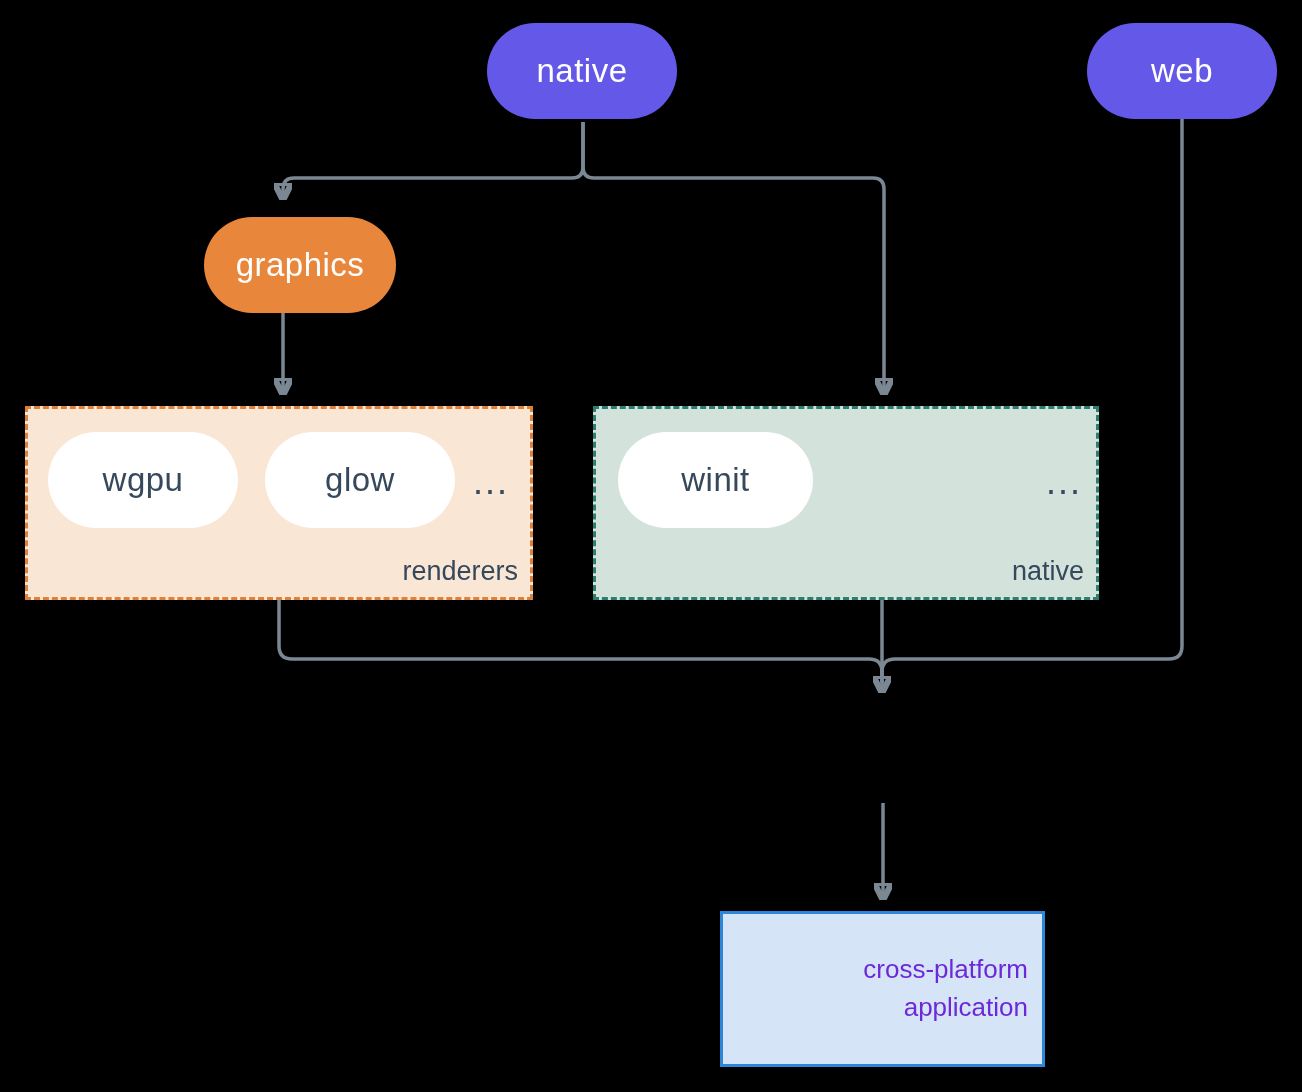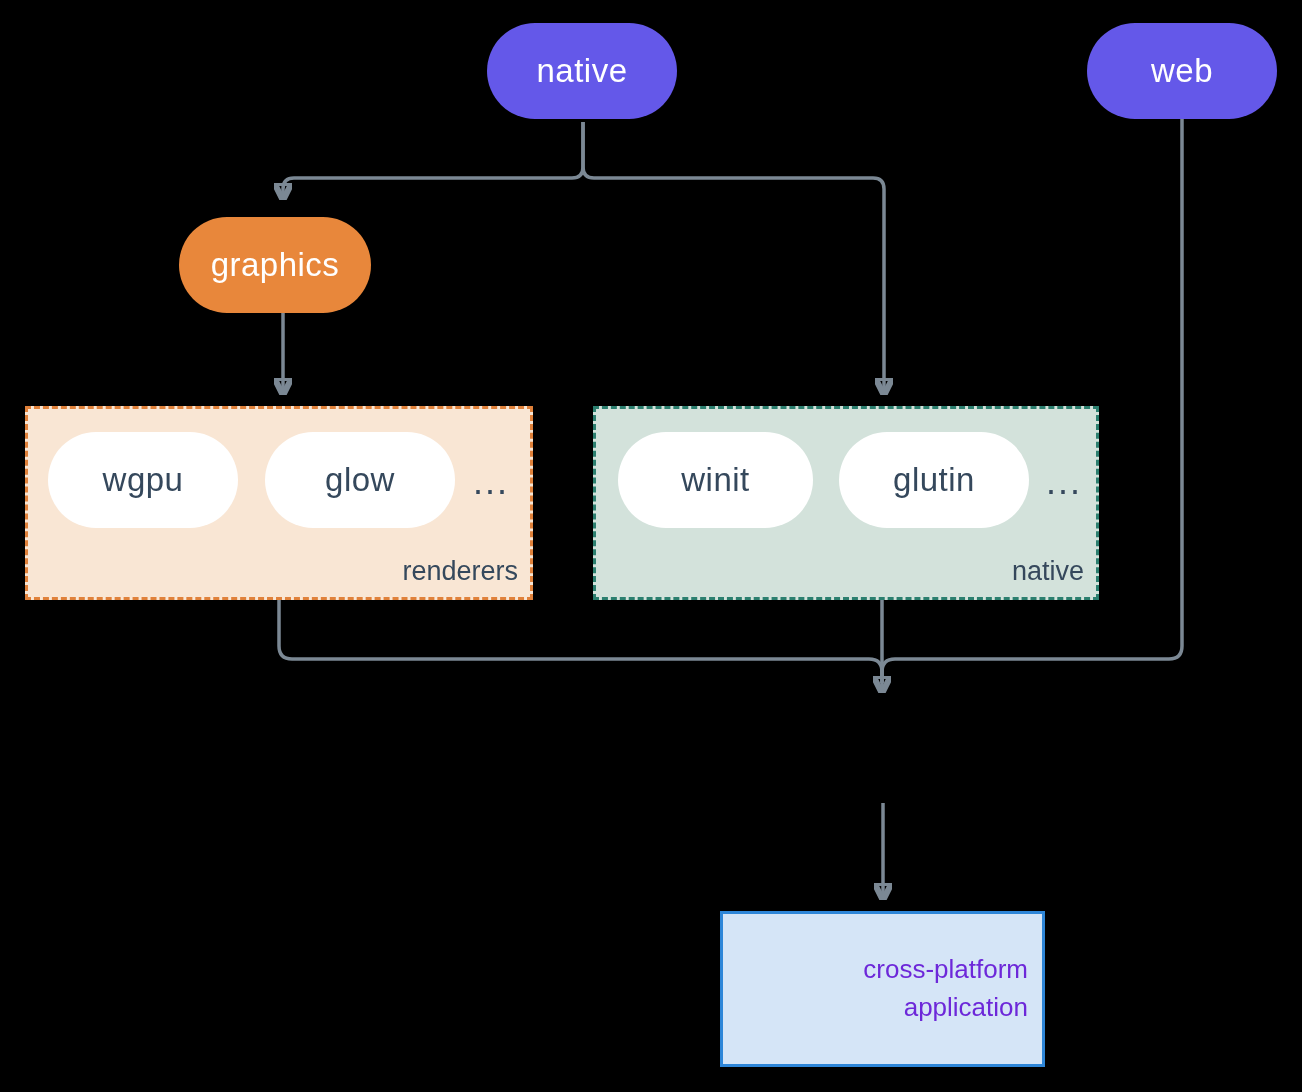--- a/index.html
+++ b/index.html
@@ -121,42 +121,39 @@
   </svg>
 
   <div class="pill purple" style="left:1087px; top:23px;">
     <span>web</span>
   </div>
 
   <div class="pill purple" style="left:487px; top:23px;">
     <span>native</span>
   </div>
 
-  <div class="pill orange" style="left:179px; top:217px; width:192px;">
+  <div class="pill orange" style="left:204px; top:217px; width:192px;">
     <span>graphics</span>
   </div>
 
   <div class="group renderers">
     <div class="pill white inner-pill" style="left:20px;">
       <span>wgpu</span>
     </div>
     <div class="pill white inner-pill" style="left:237px;text-align:center;">
       <span>glow</span>
     </div>
     <span class="ellipsis" style="left:445px;">...</span>
     <span class="group-label">renderers</span>
   </div>
 
   <div class="group shells">
     <div class="pill white inner-pill" style="left:22px; width:195px;">
       <span>winit</span>
     </div>
-    <div class="pill white inner-pill" style="left:243px;">
-      <span>glutin</span>
-    </div>
     <span class="ellipsis" style="left:450px;">...</span>
     <span class="group-label">native</span>
   </div>
 
 
   <div class="app-box">
     <span>cross-platform application</span>
   </div>
 
 </div>

